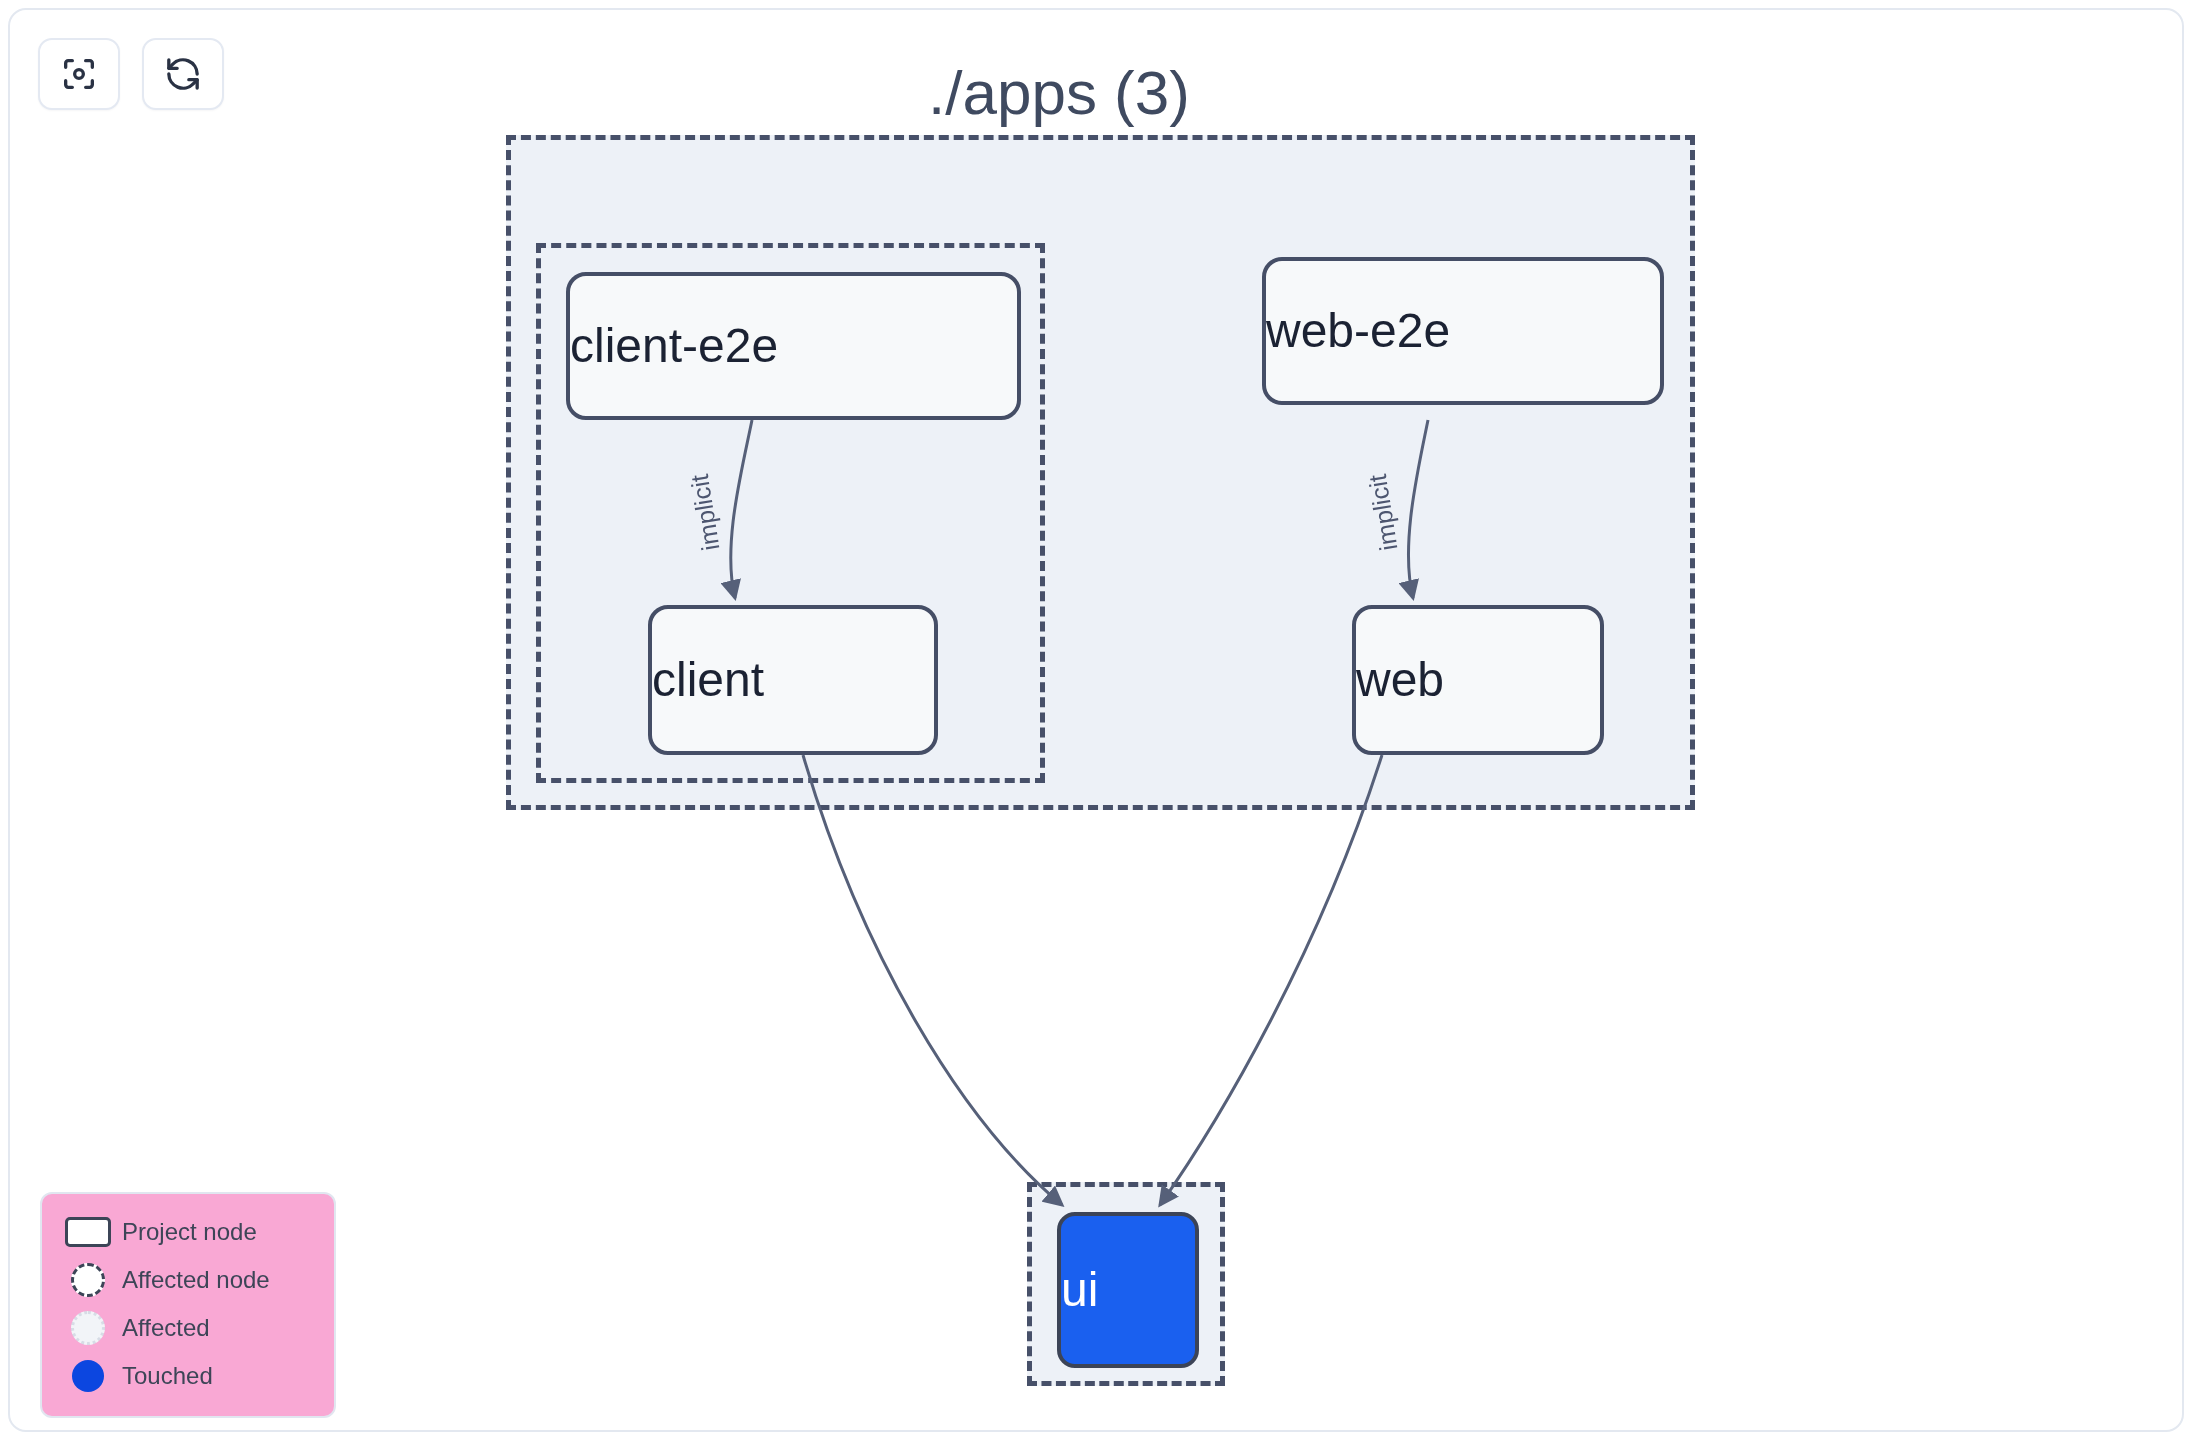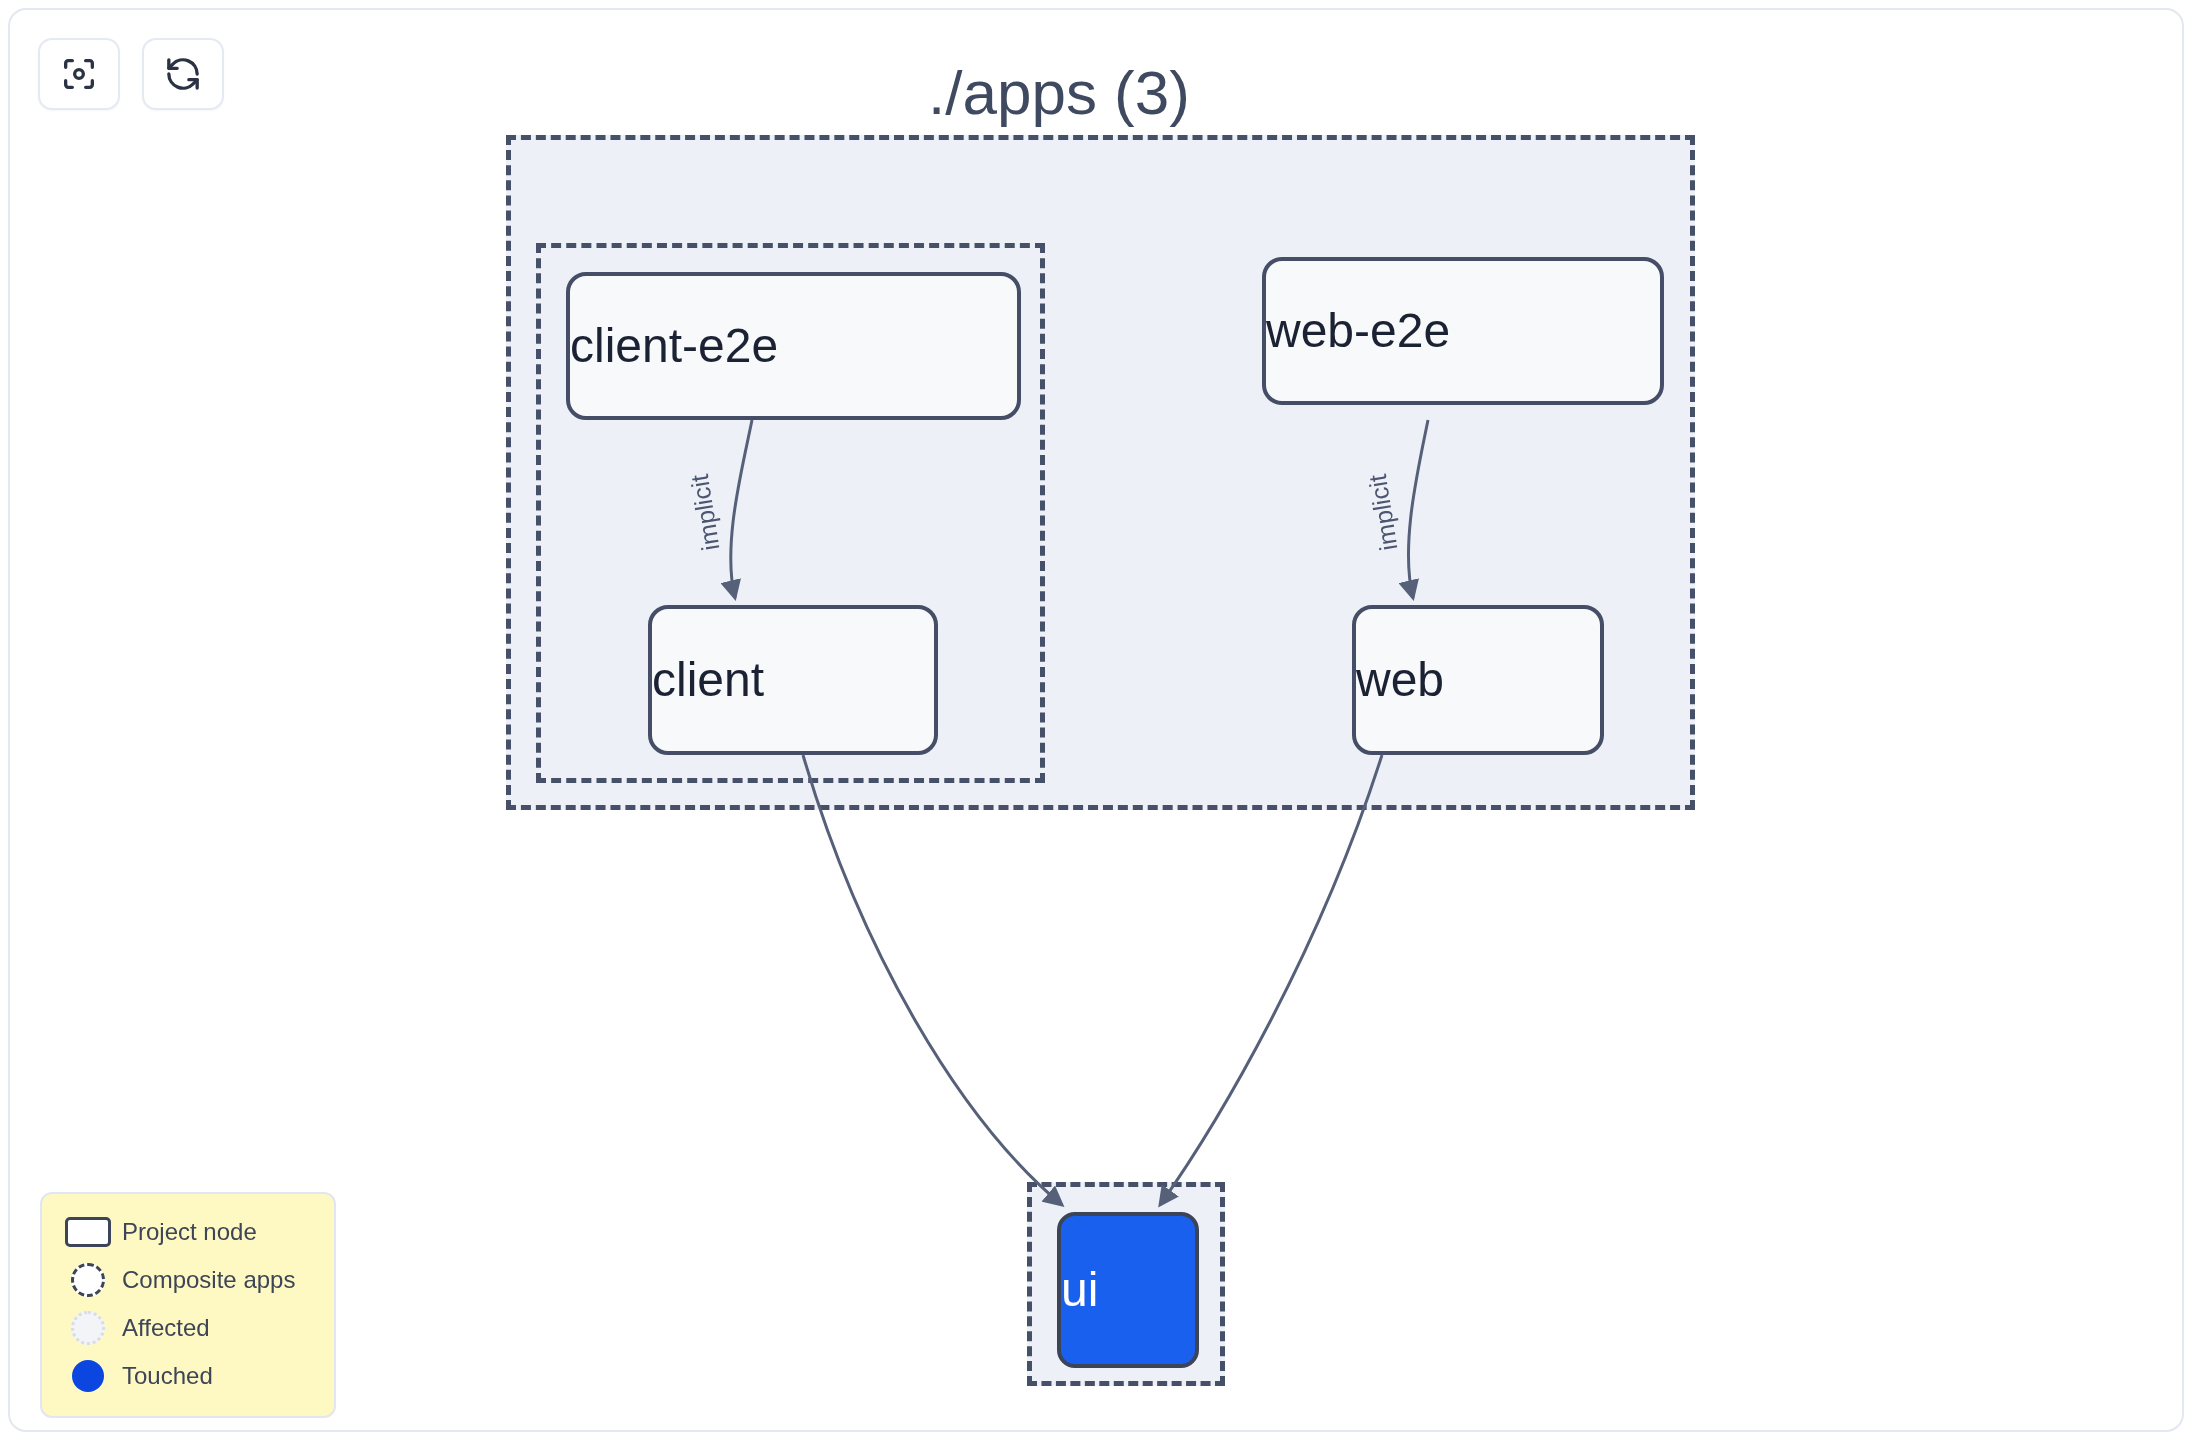--- a/index.html
+++ b/index.html
@@ -116,21 +116,21 @@
   }
 
   
   .legend {
     position: absolute;
     left: 40px;
     top: 1192px;
     width: 296px;
     border: 2px solid #e1e6f0;
     border-radius: 12px;
-    background: #fef9c3;
+    background: #f9a8d4;
     padding: 14px 18px 16px 18px;
     box-sizing: border-box;
     z-index: 50;
   }
   .legend-row {
     display: flex;
     align-items: center;
     height: 48px;
   }
   .legend-swatch {
@@ -254,21 +254,21 @@
     <div class="legend-row">
       <span class="legend-swatch">
         <span class="sw-project"></span>
       </span>
       <span class="legend-text">Project node</span>
     </div>
     <div class="legend-row">
       <span class="legend-swatch">
         <span class="sw-composite"></span>
       </span>
-      <span class="legend-text">Composite apps</span>
+      <span class="legend-text">Affected node</span>
     </div>
     <div class="legend-row">
       <span class="legend-swatch">
         <span class="sw-affected"></span>
       </span>
       <span class="legend-text">Affected</span>
     </div>
     <div class="legend-row">
       <span class="legend-swatch">
         <span class="sw-touched"></span>

